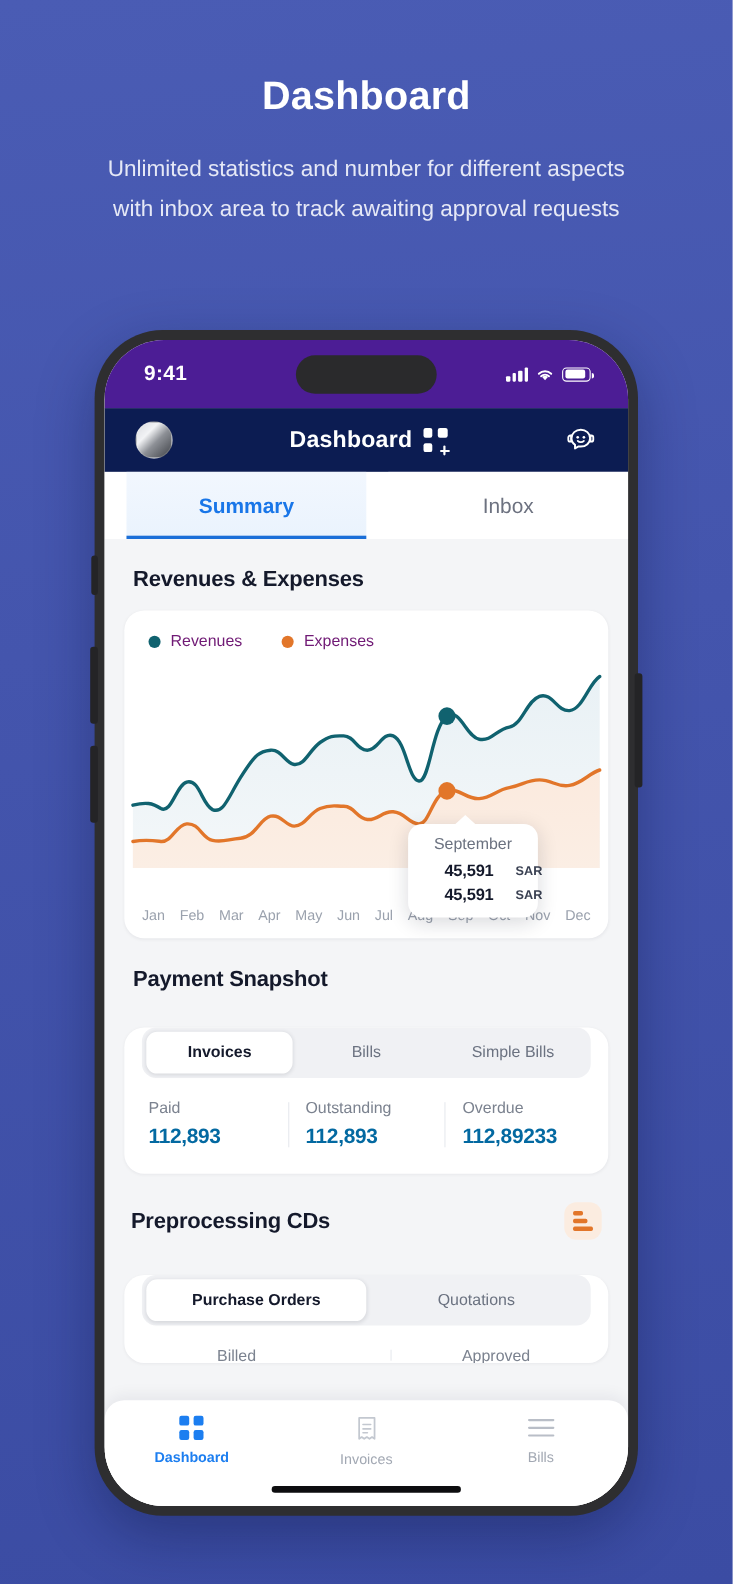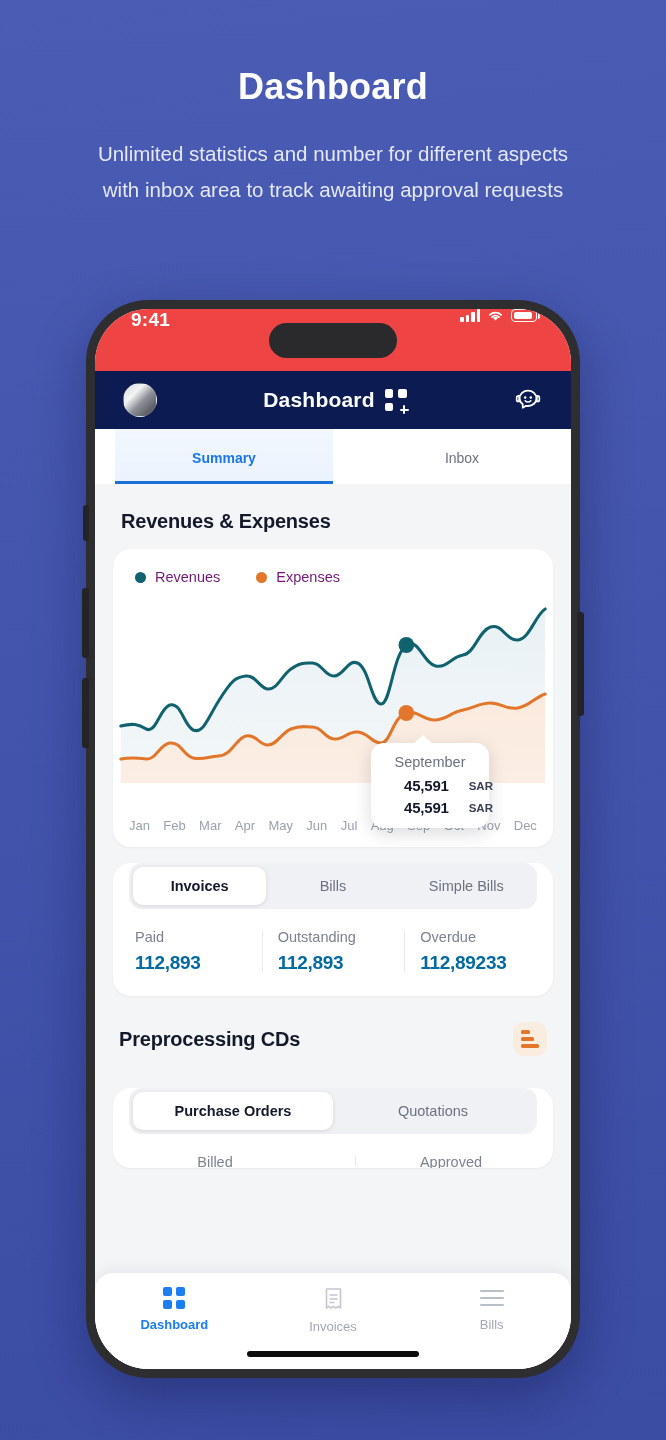--- a/index.html
+++ b/index.html
@@ -35,22 +35,22 @@
     display:flex; flex-direction:column;
   }
   .side-btn { position:absolute; background:#242426; border-radius:3px; }
   .btn-silent { left:-3px; top:205px;  width:6px; height:36px; }
   .btn-volup  { left:-4px; top:288px;  width:7px; height:70px; }
   .btn-voldn  { left:-4px; top:378px;  width:7px; height:70px; }
   .btn-power  { right:-4px; top:312px; width:7px; height:104px; }
 
   
   .statusbar {
-    height:62px; background:#ef4444; color:#fff;
-    display:flex; align-items:flex-start; justify-content:space-between;
+    height:62px; background:#4c1d95; color:#fff;
+    display:flex; align-items:center; justify-content:space-between;
     padding:0 34px 0 36px; position:relative; flex:0 0 auto;
   }
   .clock { font-size:19px; font-weight:bold; letter-spacing:.3px; }
   .island {
     position:absolute; left:50%; transform:translateX(-50%); top:14px;
     width:128px; height:35px; background:#2a2a2c; border-radius:20px;
   }
   .status-icons { display:flex; align-items:center; gap:7px; }
   .bars { display:flex; align-items:flex-end; gap:2px; height:13px; }
   .bars i { width:3.5px; background:#fff; border-radius:1px; display:block; }
@@ -86,21 +86,21 @@
      width:9px; height:9px; background:none; }
   .grid-plus .plus::before,.grid-plus .plus::after{
      content:""; position:absolute; background:#fff; border-radius:1px; }
   .grid-plus .plus::before{ left:3.5px; top:0; width:2px; height:9px; }
   .grid-plus .plus::after{ left:0; top:3.5px; width:9px; height:2px; }
   .support-icon { width:30px; height:30px; }
 
   
   .tabs { display:flex; background:#fff; flex:0 0 auto; }
   .tab {
-    flex:1; text-align:center; padding:21px 0 18px; font-size:14px;
+    flex:1; text-align:center; padding:21px 0 18px; font-size:19px;
     color:#6d7280; position:relative; background:#fff;margin-left:20px;
   }
   .tab.active {
     color:#1976e8; font-weight:bold;
     background:linear-gradient(180deg,#f2f7fe 0%,#eaf3fd 100%);
   }
   .tab.active::after {
     content:""; position:absolute; left:0; right:0; bottom:0;
     height:3px; background:#1b6fd8;
   }
@@ -354,20 +354,21 @@
           <span>Jun</span>
           <span>Jul</span>
           <span>Aug</span>
           <span>Sep</span>
           <span>Oct</span>
           <span>Nov</span>
           <span>Dec</span>
         </div>
       </div>
 
+      <div class="section-title">Payment Snapshot</div>
       <div class="card">
         <div class="segmented">
           <div class="seg active">Invoices</div>
           <div class="seg">Bills</div>
           <div class="seg">Simple Bills</div>
         </div>
         <div class="stats">
           <div class="stat">
             <div class="stat-label">Paid</div>
             <div class="stat-value">112,893</div>

